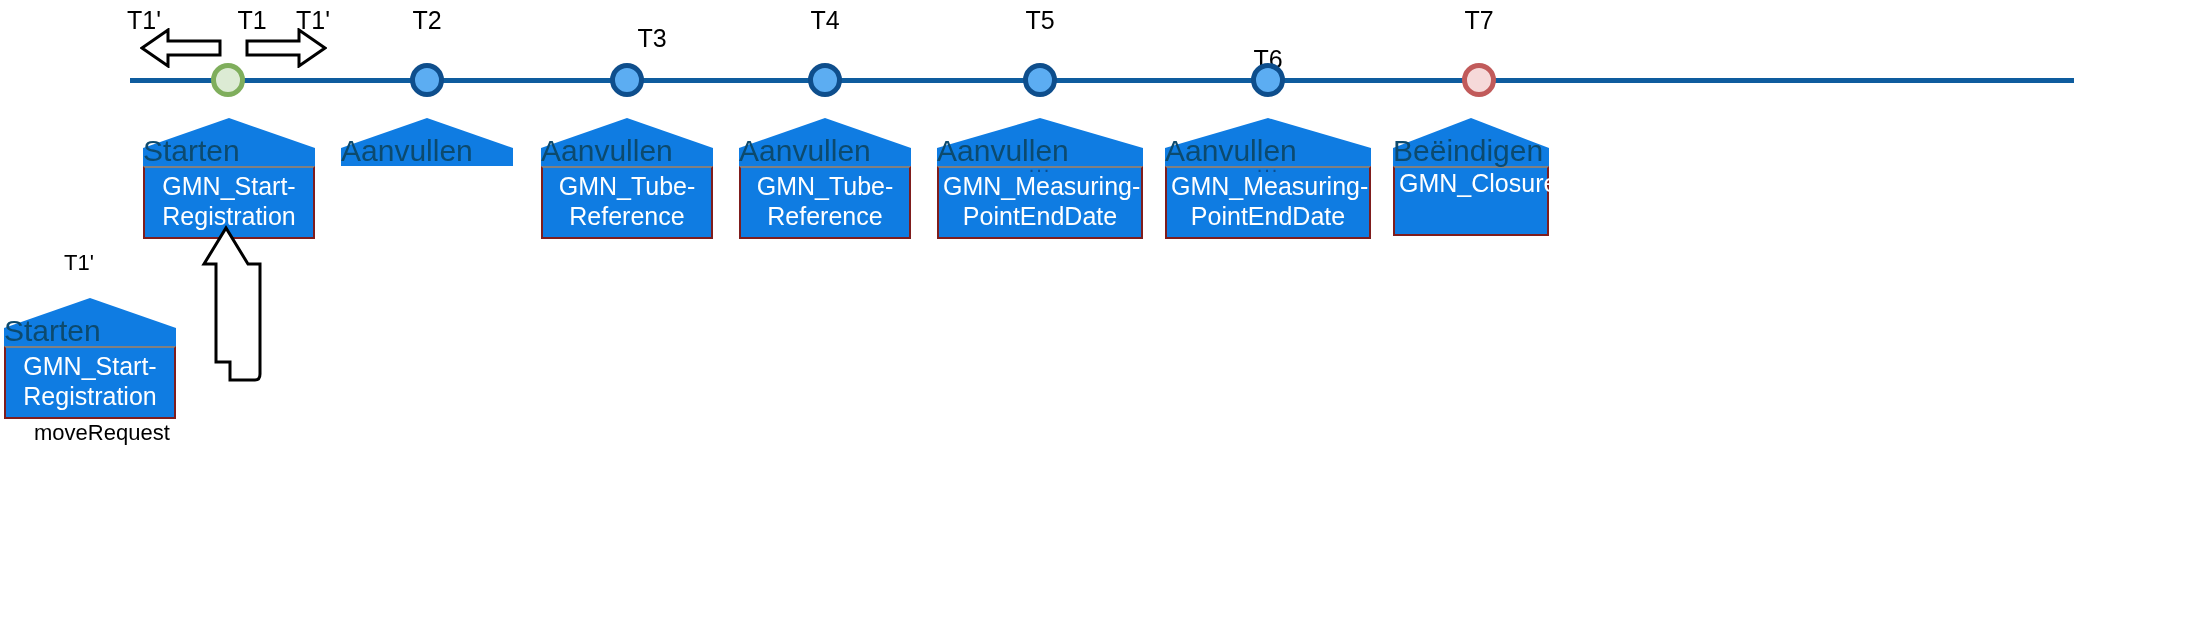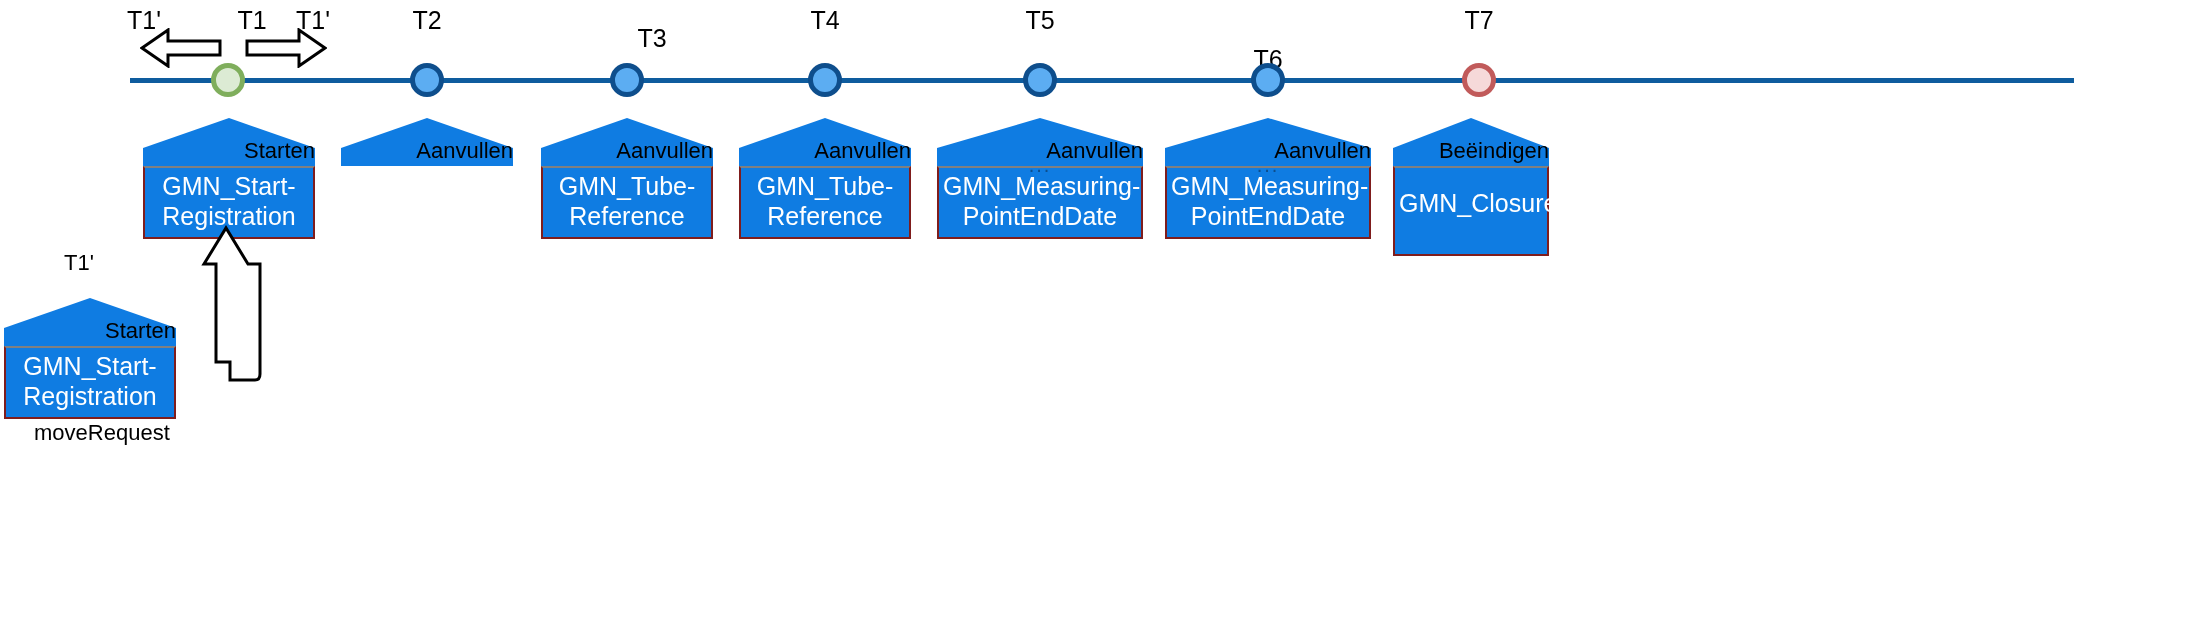--- a/index.html
+++ b/index.html
@@ -32,21 +32,21 @@
   .dirarrow{position:absolute;}
 
   
   .callout{position:absolute;}
   .callout .cap{
     position:relative;width:100%;height:48px;
   }
   .callout .cap svg{display:block;width:100%;height:48px;}
   .callout .cap .captext{
     position:absolute;left:0;right:0;bottom:2px;
-    text-align:right;color:#000000;font-size:22px;line-height:26px;
+    text-align:left;color:#0c4a6e;font-size:30px;line-height:26px;
     pointer-events:none;
   }
   .callout .cap .dots{
     position:absolute;left:0;right:0;bottom:-4px;text-align:center;
     color:#0E4E8C;font-size:20px;line-height:10px;letter-spacing:2px;
   }
   .callout .body{
     border:2px solid #7f1d1d;border-top:2px solid #808080;
     background:#0F7CE2;color:#ffffff;
     font-size:25px;line-height:30px;text-align:center;
@@ -172,21 +172,21 @@
     </div>
   </div>
 
   <div class="callout" style="left:1393px;top:118px;width:156px;">
     <div class="cap">
       <svg viewBox="0 0 172 48" preserveAspectRatio="none">
           <polygon points="0,30 86,0 172,30 172,48 0,48" fill="#0F7CE2"></polygon>
         </svg>
       <div class="captext">Beëindigen</div>
     </div>
-    <div class="body" style="padding-top:20px;padding-bottom:36px;">
+    <div class="body" style="padding-top:0;padding-bottom:36px;">
       <div>GMN_Closure</div>
     </div>
   </div>
 
   <div class="connector" style="left:160px;top:222px;">
     <svg width="110" height="160" viewBox="0 0 110 160">
       <path d="M 70,158 L 95,158 Q 100,158 100,152 L 100,42 L 88,42 L 66,6 L 44,42 L 56,42 L 56,140 L 70,140 Z" fill="#ffffff" stroke="#000000" stroke-width="3" stroke-linejoin="miter"></path>
     </svg>
   </div>
 

